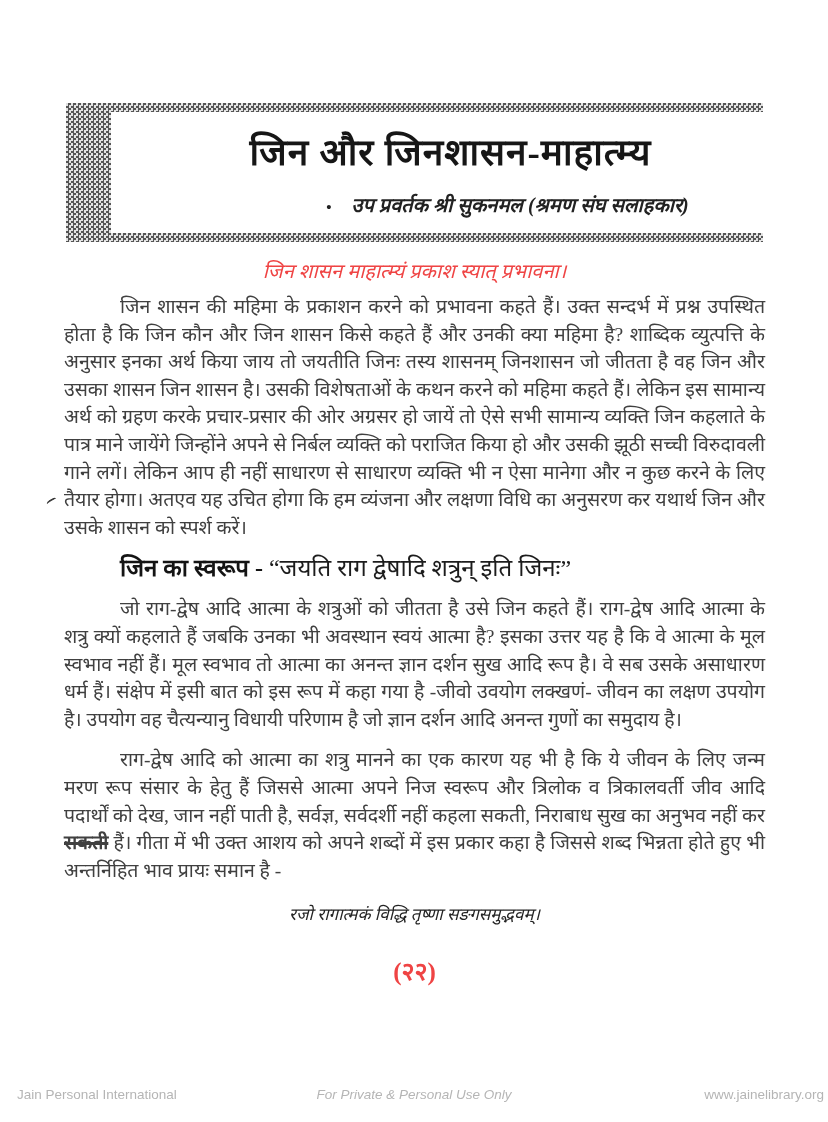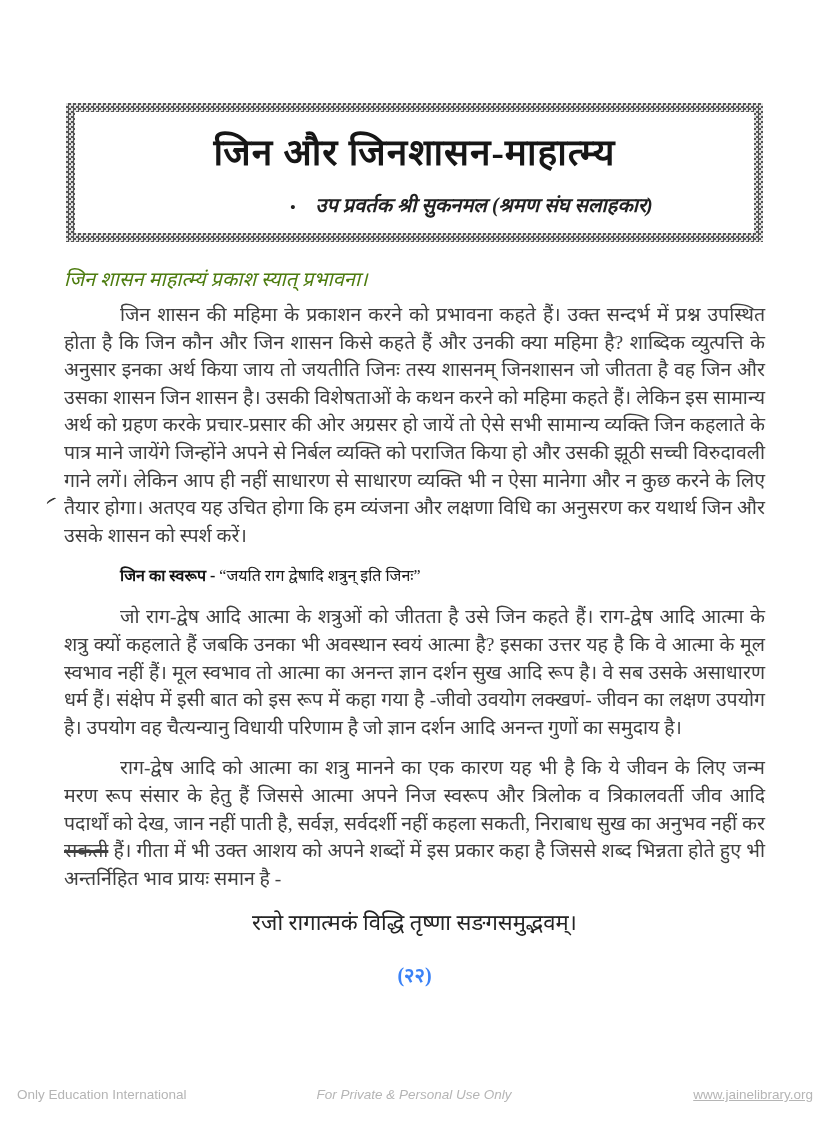--- a/index.html
+++ b/index.html
@@ -25,20 +25,21 @@
     background-image: repeating-conic-gradient(#555555 0% 25%, #e2e2e2 0% 50%);
     background-size: 5px 5px;
   }
   .title-box-inner {
     width: 100%;
     height: 100%;
     box-sizing: border-box;
     background: #ffffff;
     text-align: center;
     padding-top: 13px;
+    margin-left: 36px;
   }
   .main-title {
     margin: 0;
     font-size: 37px;
     font-weight: bold;
     letter-spacing: 1px;
     color: #161616;
   }
   .subtitle-line {
     margin-top: 15px;
@@ -57,58 +58,60 @@
   }
 
   
   .content {
     position: absolute;
     left: 64px;
     top: 257px;
     width: 701px;
   }
   .epigraph {
-    text-align: left;
+    text-align: center;
     font-style: italic;
     font-size: 20px;
-    margin: 8px 0 9px 0;
-    color: #4d7c0f;
+    margin: 0 0 9px 0;
+    color: #ef4444;
   }
   .para {
     font-size: 19.5px;
     line-height: 27.6px;
     text-align: justify;
     text-indent: 56px;
     margin: 0 0 13px 0;
     color: #404040;
   }
   .heading-line {
-    font-size: 16px;
+    font-size: 24px;
     line-height: 28px;
     text-indent: 56px;
     margin: 9px 0 13px 0;
   }
   .heading-label { font-weight: bold; color: #141414; }
   .struck {
     text-decoration: line-through;
     text-decoration-thickness: 3px;
+    font-weight: bold;
   }
   .verse {
     text-align: center;
-    font-size: 22px;
+    font-style: italic;
+    font-size: 17px;
     line-height: 31px;
     margin-top: 15px;
     color: #242424;
   }
   .page-number {
     text-align: center;
-    font-size: 20px;
+    font-size: 25px;
     font-weight: bold;
     margin-top: 23px;
-    color: #3b82f6;
+    color: #ef4444;
   }
 
   
   .stray-mark {
     position: absolute;
     left: 46px;
     top: 499px;
     width: 11px;
     height: 3px;
     border-top: 2.5px solid #3a3a3a;
@@ -122,21 +125,21 @@
     left: 0;
     top: 1087px;
     width: 100%;
     height: 20px;
     font-family: "Liberation Sans", "DejaVu Sans", sans-serif;
     font-size: 13.5px;
     color: #b5b5b5;
   }
   .footer-left  { position: absolute; left: 17px; }
   .footer-center{ position: absolute; left: 50%; transform: translateX(-50%); font-style: italic; }
-  .footer-right { position: absolute; right: 15px; text-decoration: underline; }
+  .footer-right { position: absolute; right: 4px; }
 </style>
 </head>
 <body>
 
 <div class="page">
 
   <div class="title-box">
     <div class="title-box-inner">
       <h1 class="main-title">जिन और जिनशासन-माहात्म्य</h1>
       <div class="subtitle-line">
@@ -163,18 +166,18 @@
     <p class="para"><span>राग-द्वेष आदि को आत्मा का शत्रु मानने का एक कारण यह भी है कि ये जीवन के लिए जन्म मरण रूप संसार के हेतु हैं जिससे आत्मा अपने निज स्वरूप और त्रिलोक व त्रिकालवर्ती जीव आदि पदार्थों को देख, जान नहीं पाती है, सर्वज्ञ, सर्वदर्शी नहीं कहला सकती, निराबाध सुख का अनुभव नहीं कर </span><span class="struck">सकती</span><span> हैं। गीता में भी उक्त आशय को अपने शब्दों में इस प्रकार कहा है जिससे शब्द भिन्नता होते हुए भी अन्तर्निहित भाव प्रायः समान है -</span></p>
 
     <div class="verse">
       <div>रजो रागात्मकं विद्धि तृष्णा सङगसमुद्भवम्।</div>
     </div>
 
     <div class="page-number">(२२)</div>
   </div>
 
   <div class="footer">
-    <span class="footer-left">Only Education International</span>
+    <span class="footer-left">Jain Personal International</span>
     <span class="footer-center">For Private &amp; Personal Use Only</span>
     <span class="footer-right">www.jainelibrary.org</span>
   </div>
 
 </div>
 
 </body></html>

